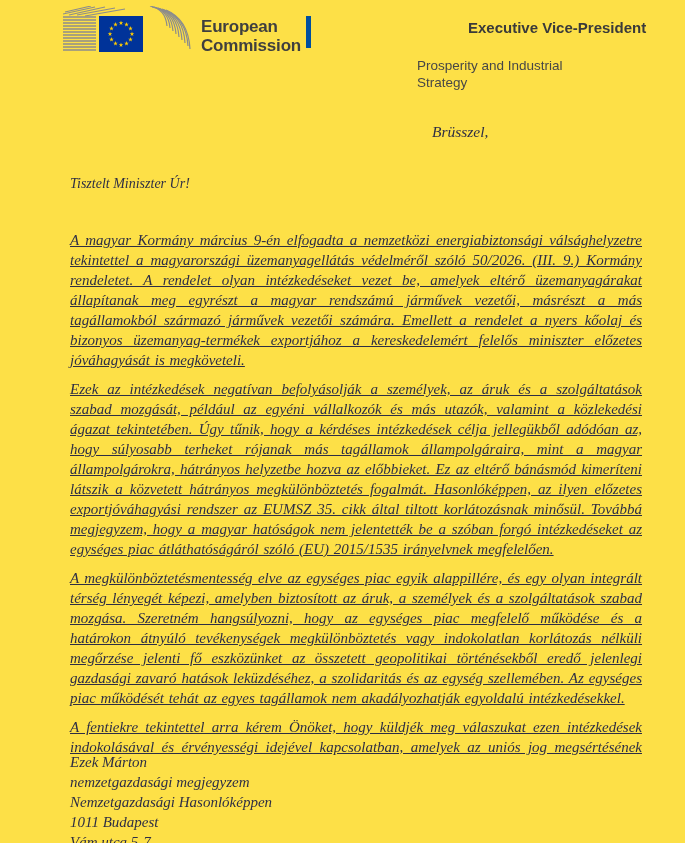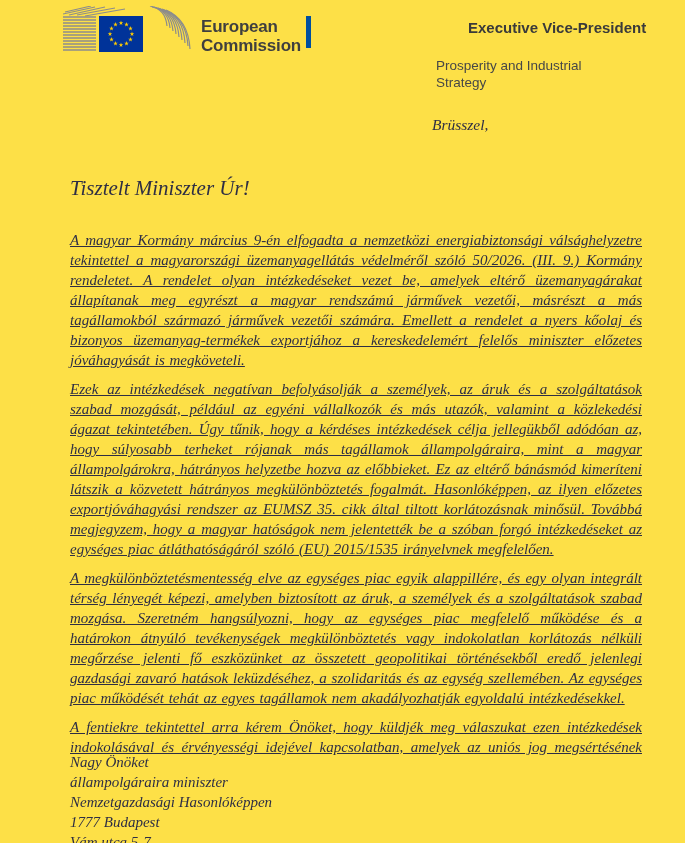--- a/index.html
+++ b/index.html
@@ -43,45 +43,45 @@
     left: 436px;
     top: 19px;
     font-family: "Liberation Sans", sans-serif;
     font-weight: bold;
     font-size: 15px;
     color: #3a3a3a;
     margin-left: 32px;
   }
   .office-portfolio {
     position: absolute;
-    left: 436px;
+    left: 417px;
     top: 57px;
     width: 172px;
     font-family: "Liberation Sans", sans-serif;
     font-size: 13.5px;
     line-height: 17px;
     color: #474747;
   }
   .place-line {
     position: absolute;
     left: 432px;
-    top: 116px;
+    top: 123px;
     font-style: italic;
     font-size: 15.5px;
     color: #2e2e44;
     text-align: center;
   }
 
   
   .salutation {
     position: absolute;
     left: 70px;
     top: 176px;
     font-style: italic;
-    font-size: 21px;
+    font-size: 14px;
     color: #2e2e44;
   }
   .letter-body {
     position: absolute;
     left: 70px;
     top: 230px;
     width: 572px;
     color: #2e2e44;
     text-decoration: underline;
   }
@@ -177,20 +177,20 @@
   <div class="salutation">Tisztelt Miniszter Úr!</div>
 
   <div class="letter-body">
     <p>A magyar Kormány március 9-én elfogadta a nemzetközi energiabiztonsági válsághelyzetre tekintettel a magyarországi üzemanyagellátás védelméről szóló 50/2026. (III. 9.) Kormány rendeletet. A rendelet olyan intézkedéseket vezet be, amelyek eltérő üzemanyagárakat állapítanak meg egyrészt a magyar rendszámú járművek vezetői, másrészt a más tagállamokból származó járművek vezetői számára. Emellett a rendelet a nyers kőolaj és bizonyos üzemanyag-termékek exportjához a kereskedelemért felelős miniszter előzetes jóváhagyását is megköveteli.</p>
     <p>Ezek az intézkedések negatívan befolyásolják a személyek, az áruk és a szolgáltatások szabad mozgását, például az egyéni vállalkozók és más utazók, valamint a közlekedési ágazat tekintetében. Úgy tűnik, hogy a kérdéses intézkedések célja jellegükből adódóan az, hogy súlyosabb terheket rójanak más tagállamok állampolgáraira, mint a magyar állampolgárokra, hátrányos helyzetbe hozva az előbbieket. Ez az eltérő bánásmód kimeríteni látszik a közvetett hátrányos megkülönböztetés fogalmát. Hasonlóképpen, az ilyen előzetes exportjóváhagyási rendszer az EUMSZ 35. cikk által tiltott korlátozásnak minősül. Továbbá megjegyzem, hogy a magyar hatóságok nem jelentették be a szóban forgó intézkedéseket az egységes piac átláthatóságáról szóló (EU) 2015/1535 irányelvnek megfelelően.</p>
     <p>A megkülönböztetésmentesség elve az egységes piac egyik alappillére, és egy olyan integrált térség lényegét képezi, amelyben biztosított az áruk, a személyek és a szolgáltatások szabad mozgása. Szeretném hangsúlyozni, hogy az egységes piac megfelelő működése és a határokon átnyúló tevékenységek megkülönböztetés vagy indokolatlan korlátozás nélküli megőrzése jelenti fő eszközünket az összetett geopolitikai történésekből eredő jelenlegi gazdasági zavaró hatások leküzdéséhez, a szolidaritás és az egység szellemében. Az egységes piac működését tehát az egyes tagállamok nem akadályozhatják egyoldalú intézkedésekkel.</p>
     <p class="continues">A fentiekre tekintettel arra kérem Önöket, hogy küldjék meg válaszukat ezen intézkedések indokolásával és érvényességi idejével kapcsolatban, amelyek az uniós jog megsértésének</p>
   </div>
 
   <div class="signature">
-    <div>Nagy Önöket</div>
-    <div>állampolgáraira miniszter</div>
+    <div>Ezek Márton</div>
+    <div>nemzetgazdasági megjegyzem</div>
     <div>Nemzetgazdasági Hasonlóképpen</div>
-    <div>1777 Budapest</div>
+    <div>1011 Budapest</div>
     <div>Vám utca 5-7.</div>
   </div>
 
 </div>
 
 </body></html>

